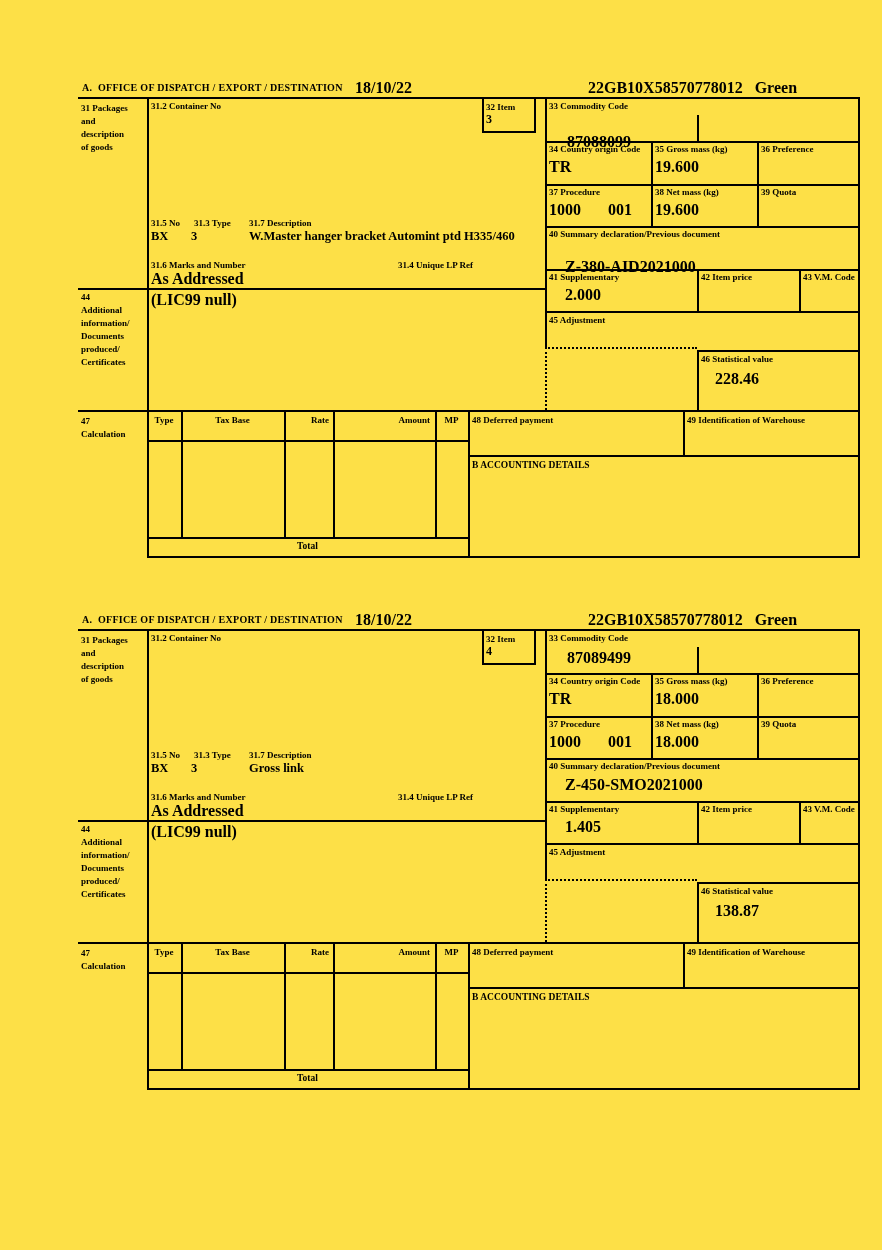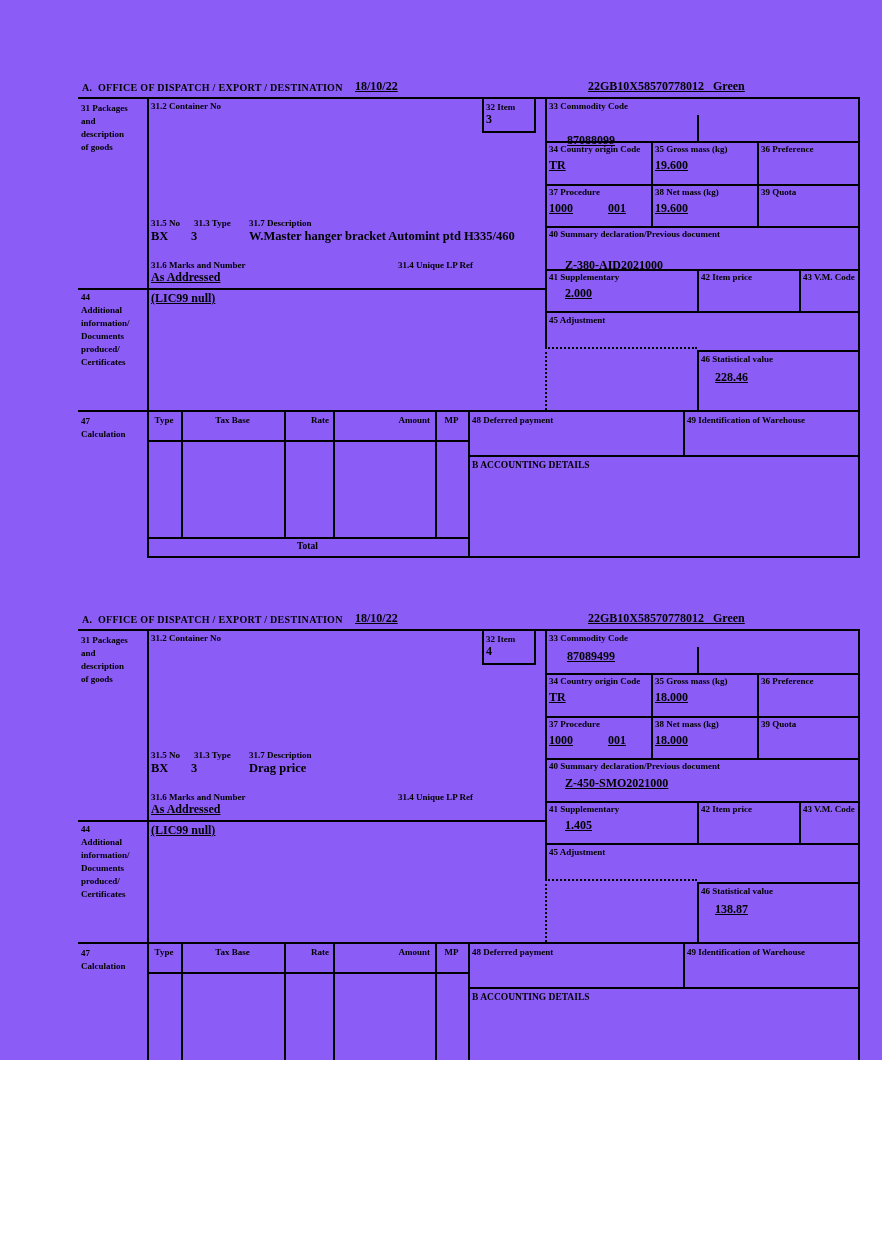--- a/index.html
+++ b/index.html
@@ -1,27 +1,27 @@
 <!DOCTYPE html>
 <html><head>
 <meta charset="utf-8">
 <style>
   html,body { margin:0; padding:0; background:#ffffff; }
   #page {
-    position:relative; width:882px; height:1060px; background:#8b5cf6;
+    position:relative; width:882px; height:1250px; background:#fde047;
     font-family:"Liberation Serif", serif; color:#000;
     overflow:hidden;
   }
   .form { position:absolute; left:78px; width:782px; height:470px; }
   .ln   { position:absolute; background:#000; }
   .lnv-dot { position:absolute; width:0;  border-left:2px dotted #000; }
   .lnh-dot { position:absolute; height:0; border-top:2px dotted #000; }
   .lbl  { position:absolute; font-size:9px;  font-weight:bold; line-height:10px; white-space:pre; }
   .lbl-ml { position:absolute; font-size:9px; font-weight:bold; line-height:13px; white-space:pre-line; }
-  .val  { position:absolute; font-size:12px; font-weight:bold; white-space:pre;text-decoration:underline; }
+  .val  { position:absolute; font-size:16px; font-weight:bold; white-space:pre; }
   .val-sm { position:absolute; font-size:12px; font-weight:bold; white-space:pre; }
   .val-desc { position:absolute; font-size:12.5px; font-weight:bold; white-space:pre; }
   .hdr-a { position:absolute; font-size:10px; font-weight:bold; letter-spacing:.3px; white-space:pre; }
   .th { position:absolute; top:318px; font-size:9px; font-weight:bold; }
   .sect { position:absolute; font-size:9.5px; font-weight:bold; white-space:pre; }
 </style>
 </head>
 <body>
 
 <div id="page">
@@ -206,21 +206,21 @@
     <span class="val" style="left:530px; top:104px;">001</span>
     <span class="lbl" style="left:577px; top:90px;">38 Net mass (kg)</span>
     <span class="val" style="left:577px; top:104px;">18.000</span>
     <span class="lbl" style="left:683px; top:90px;">39 Quota</span>
 
     <span class="lbl" style="left:73px; top:121px;">31.5 No</span>
     <span class="lbl" style="left:116px; top:121px;">31.3 Type</span>
     <span class="lbl" style="left:171px; top:121px;">31.7 Description</span>
     <span class="val-desc" style="left:73px; top:132px;">BX</span>
     <span class="val-desc" style="left:113px; top:132px;">3</span>
-    <span class="val-desc" style="left:171px; top:132px;">Drag price</span>
+    <span class="val-desc" style="left:171px; top:132px;">Gross link</span>
 
     <span class="lbl" style="left:73px; top:163px;">31.6 Marks and Number</span>
     <span class="lbl" style="left:320px; top:163px;">31.4 Unique LP Ref</span>
     <span class="val" style="left:73px; top:173px;">As Addressed</span>
 
     <span class="lbl" style="left:471px; top:132px;">40 Summary declaration/Previous document</span>
     <span class="val" style="left:487px; top:147px;">Z-450-SMO2021000</span>
 
     <span class="lbl" style="left:471px; top:175px;">41 Supplementary</span>
     <span class="val" style="left:487px; top:189px;">1.405</span>

